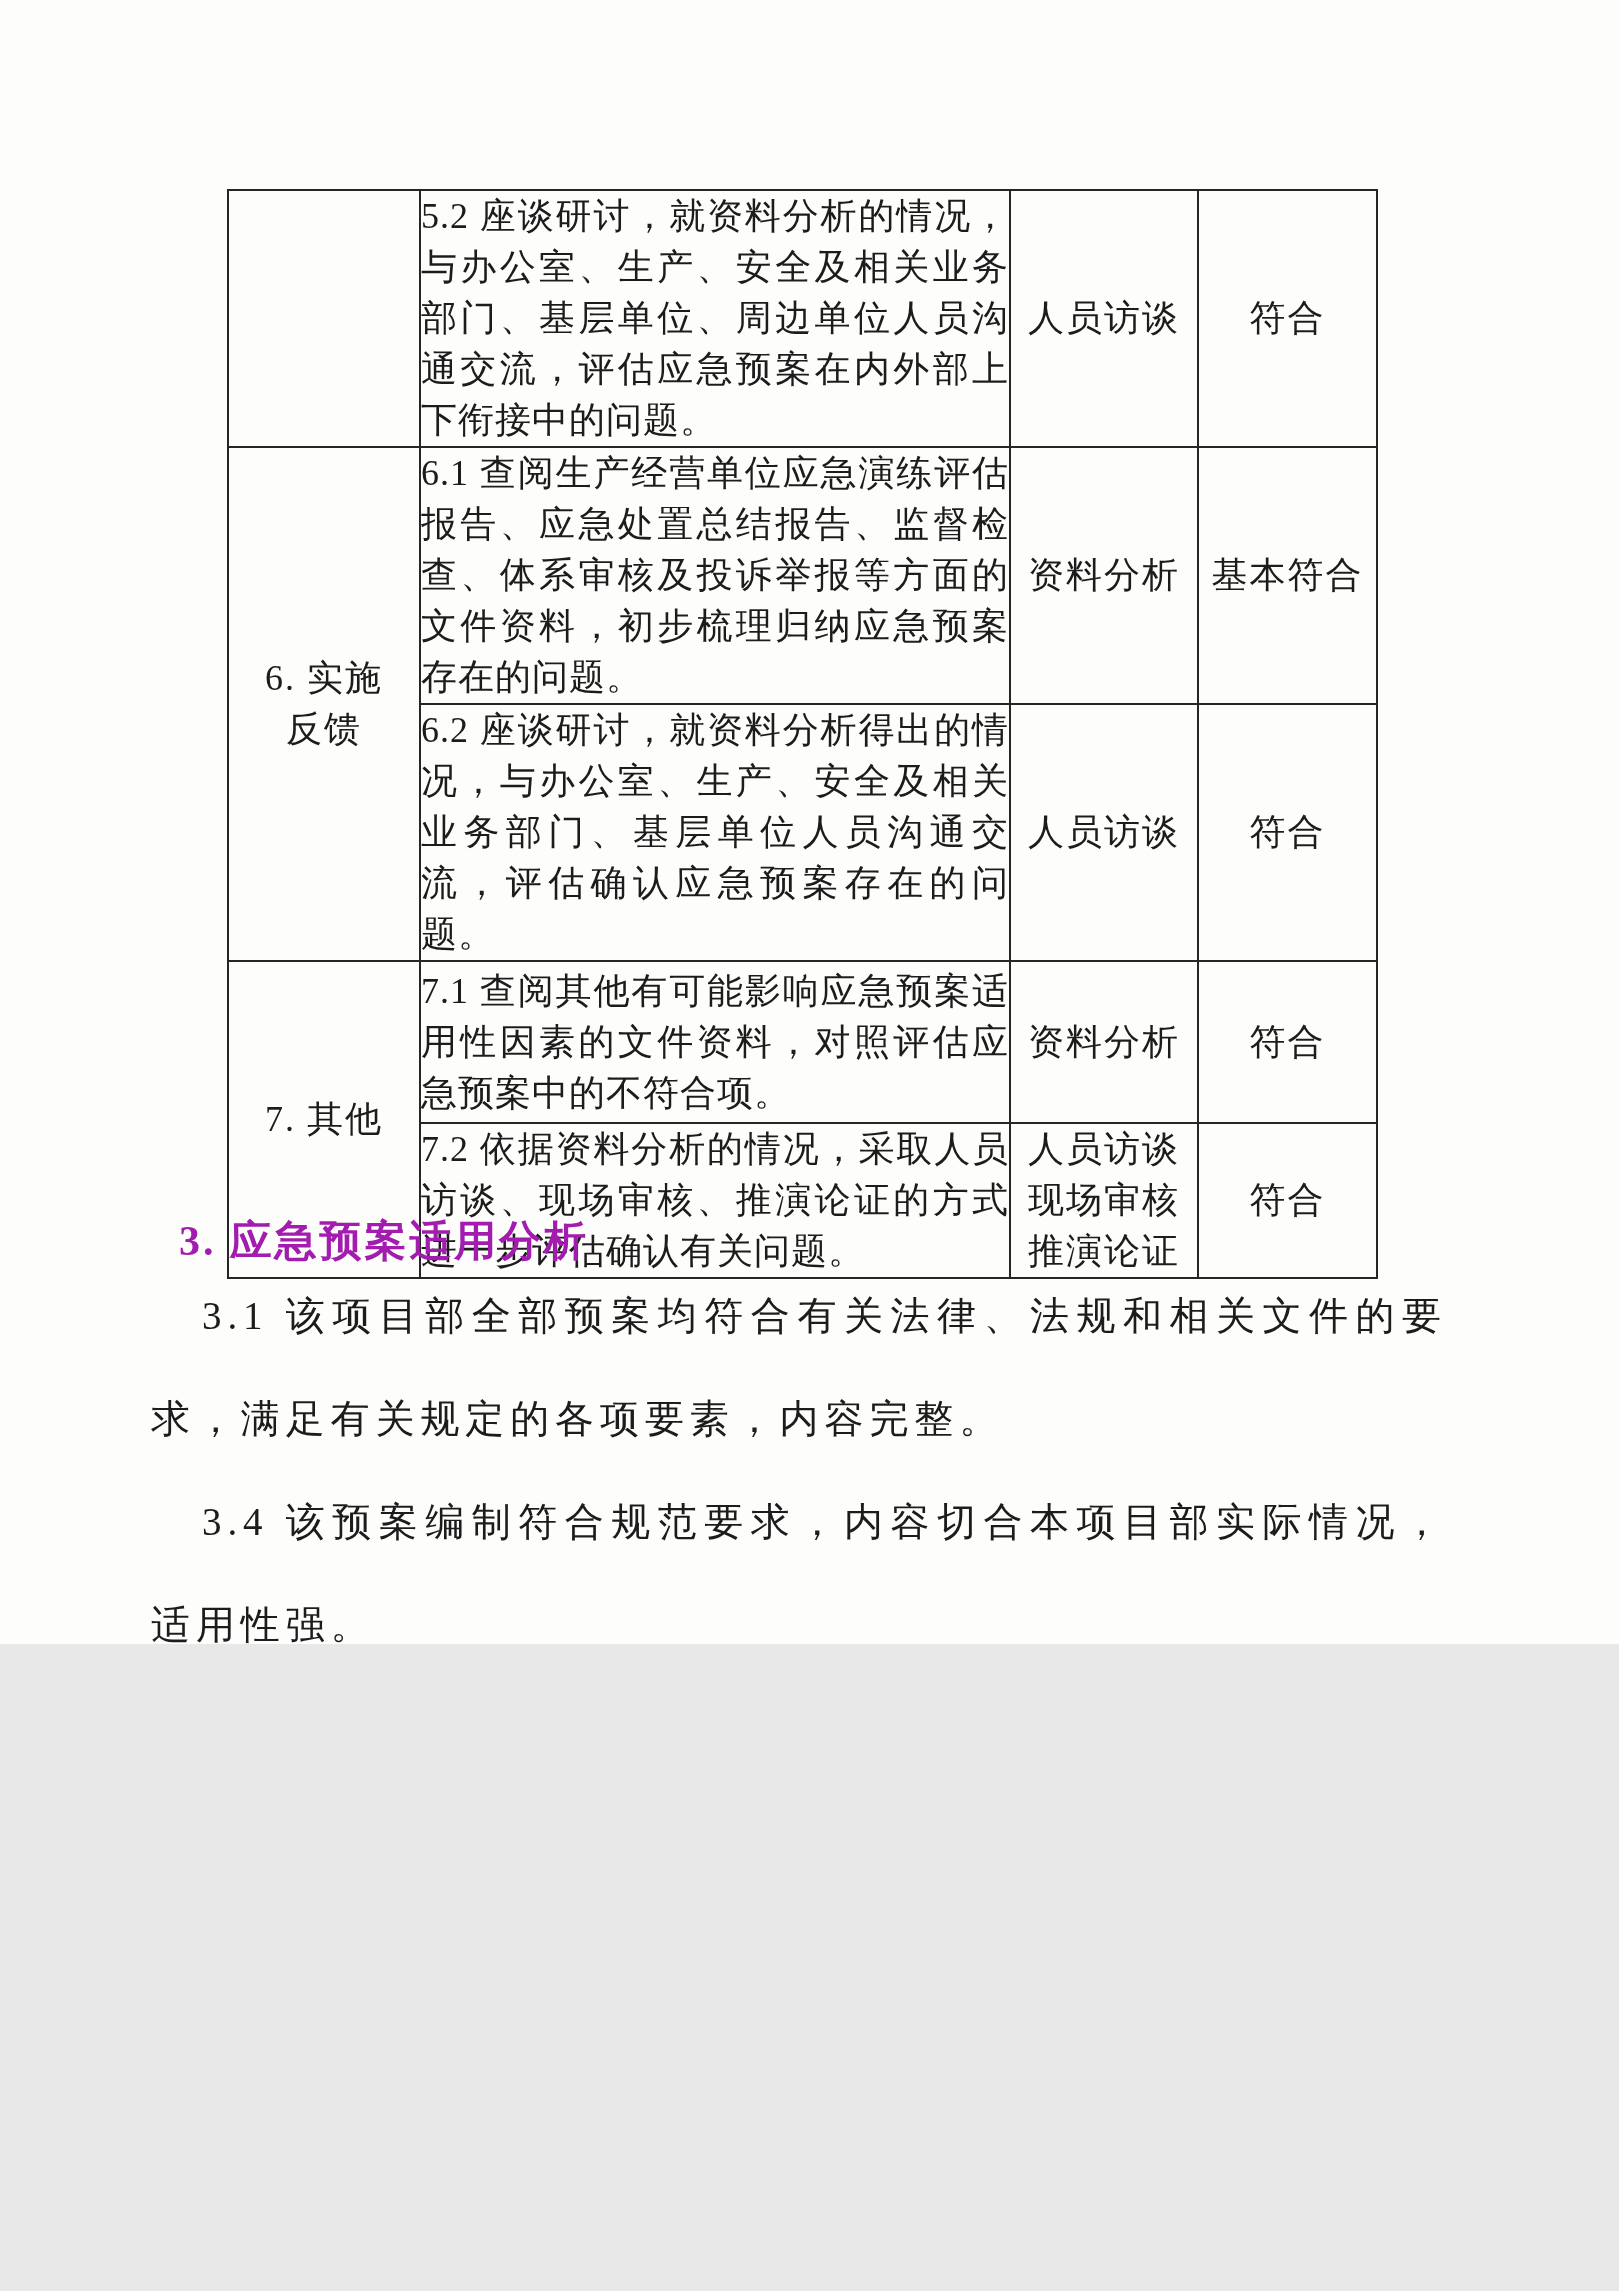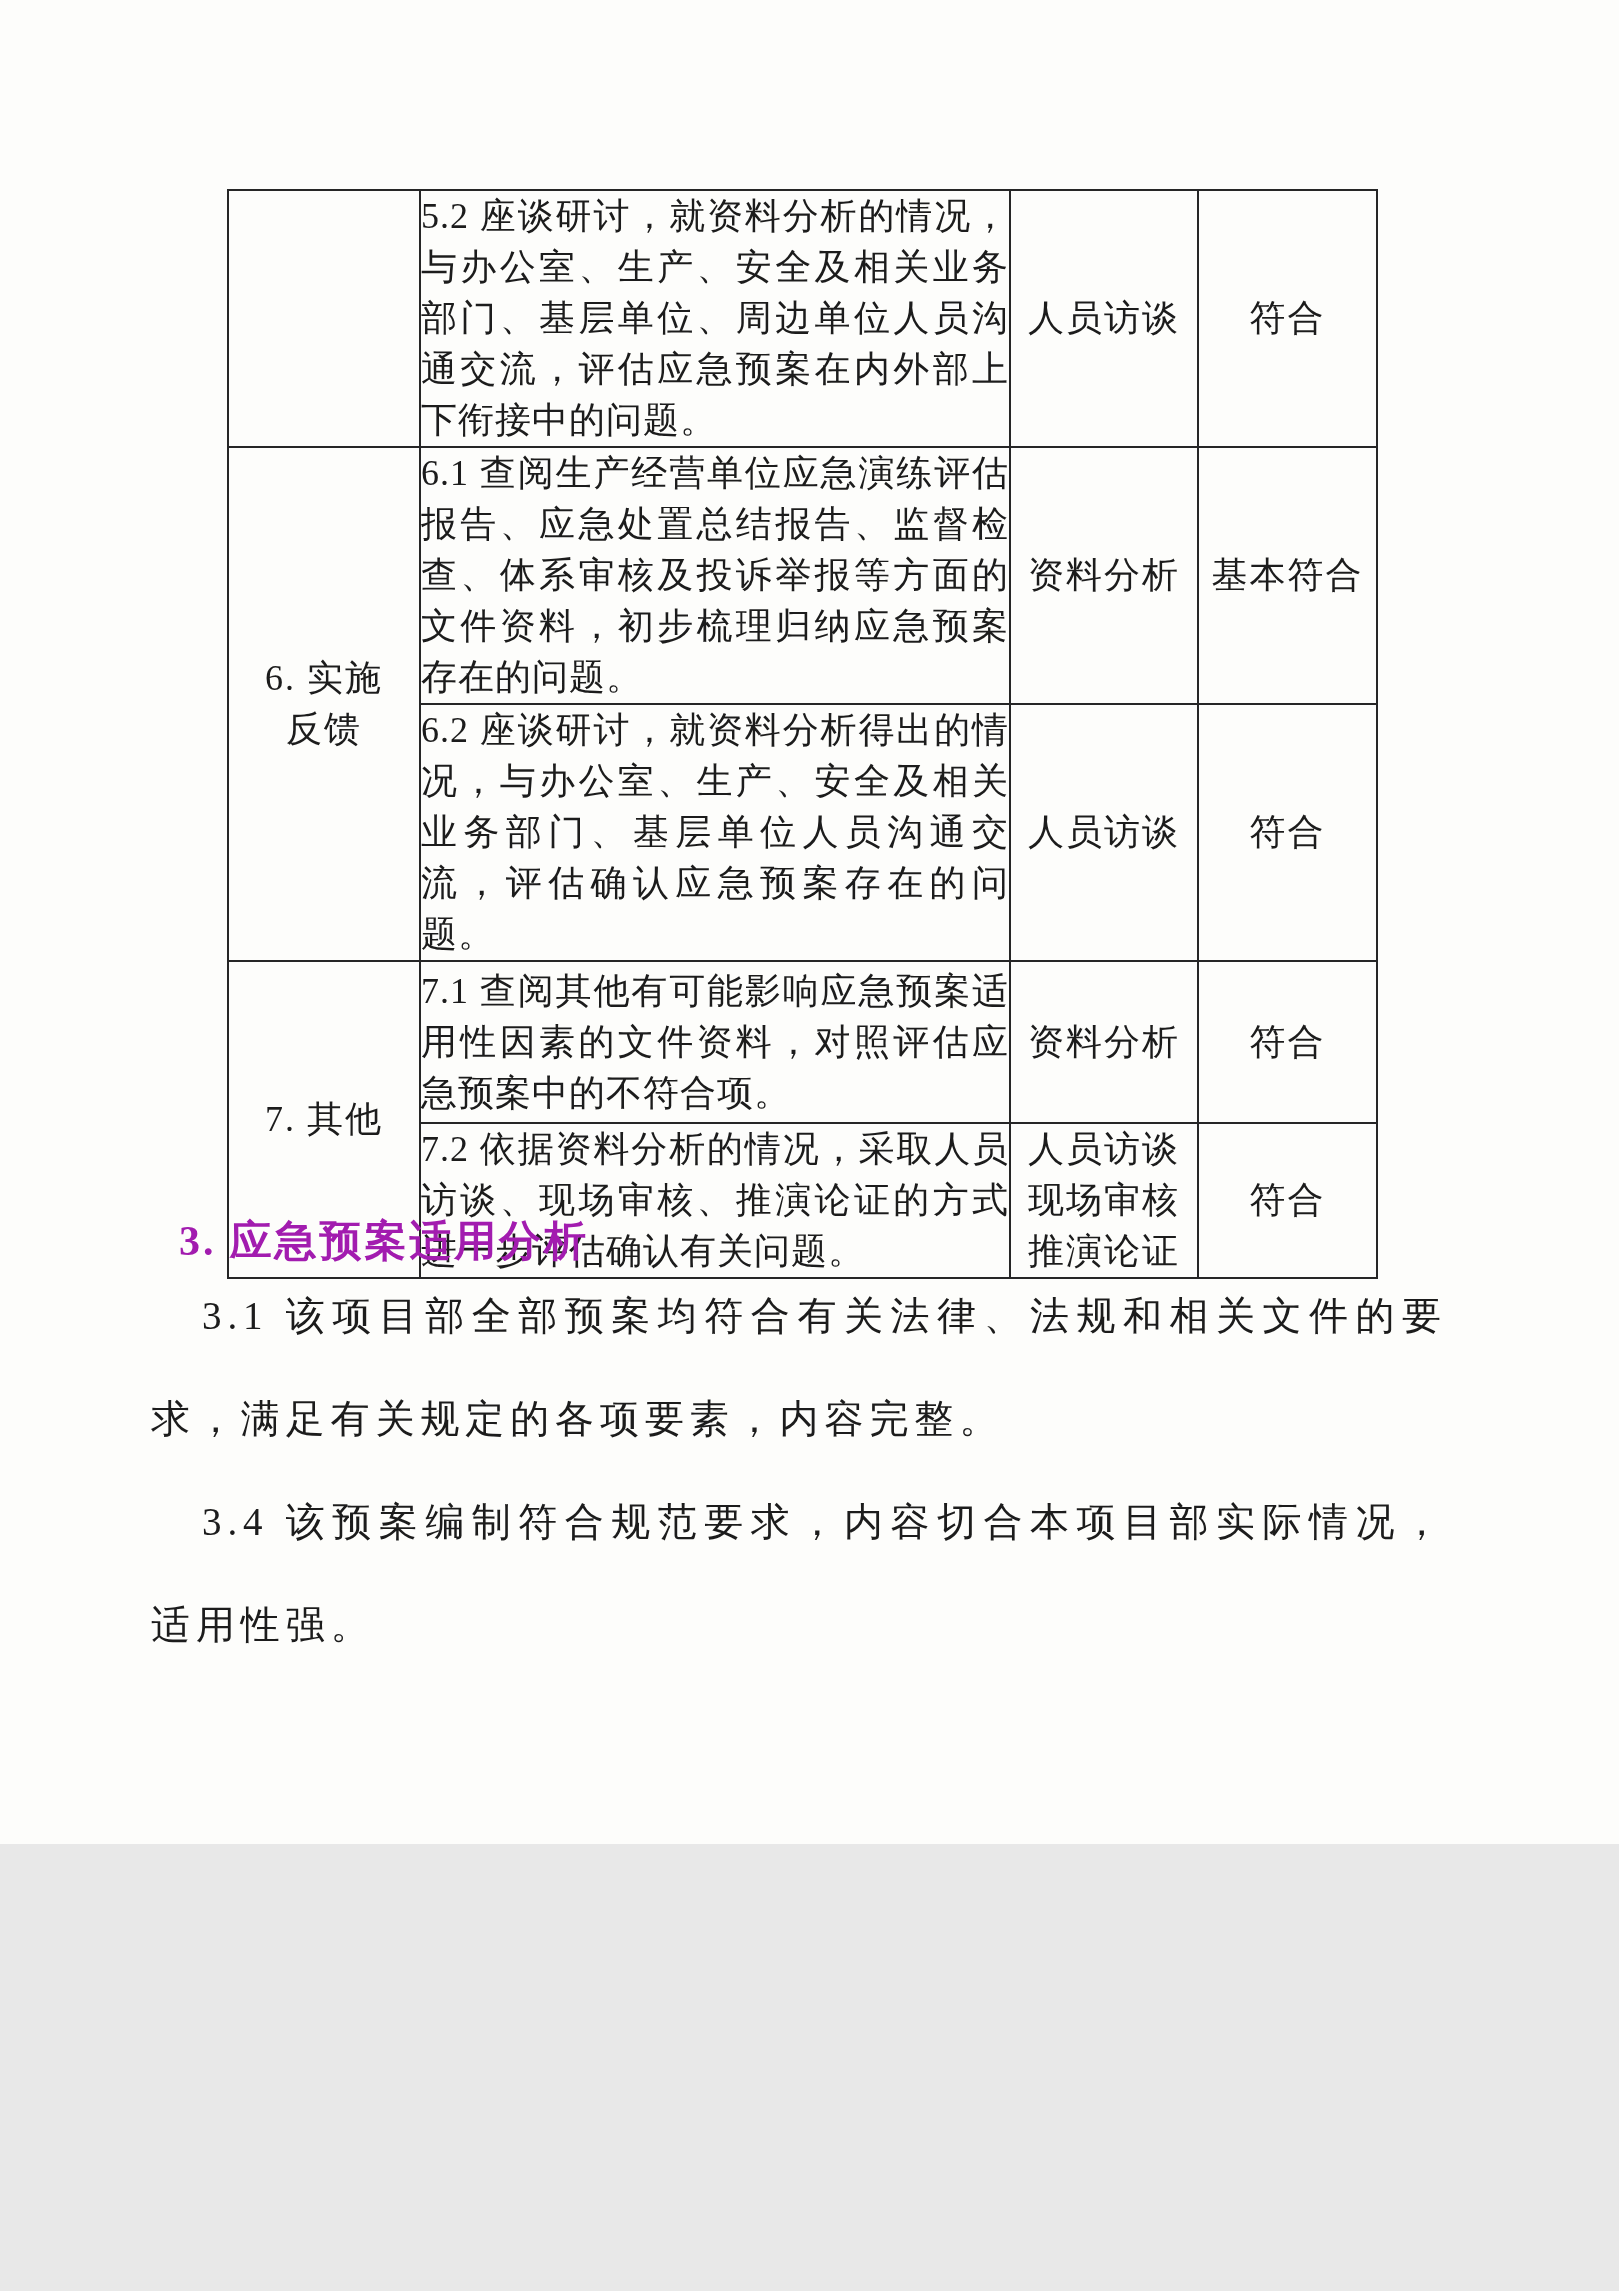--- a/index.html
+++ b/index.html
@@ -3,21 +3,21 @@
 <meta charset="utf-8">
 <style>
   html, body {
     margin: 0;
     padding: 0;
     background: #e8e8e8;
   }
   .page {
     position: relative;
     width: 1619px;
-    height: 1844px;
+    height: 1644px;
     margin: 0 auto;
     background: #fdfdfb;
     font-family: "Liberation Serif", "DejaVu Serif", serif;
     color: #1c1c1c;
     overflow: hidden;
   }
 
   
   table.eval-table {
     position: absolute;

